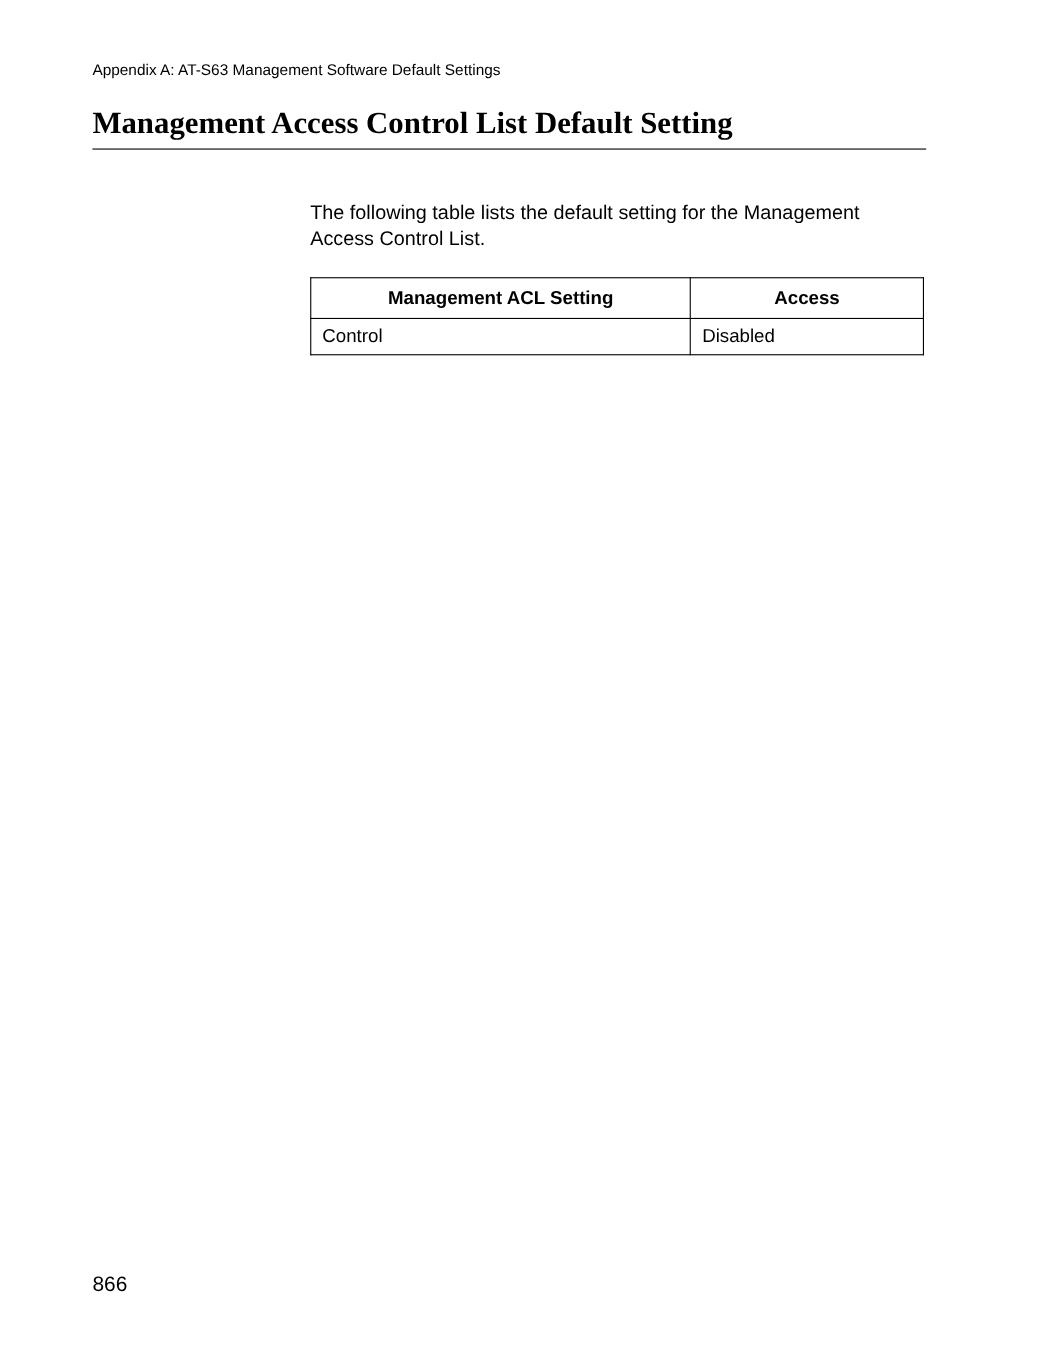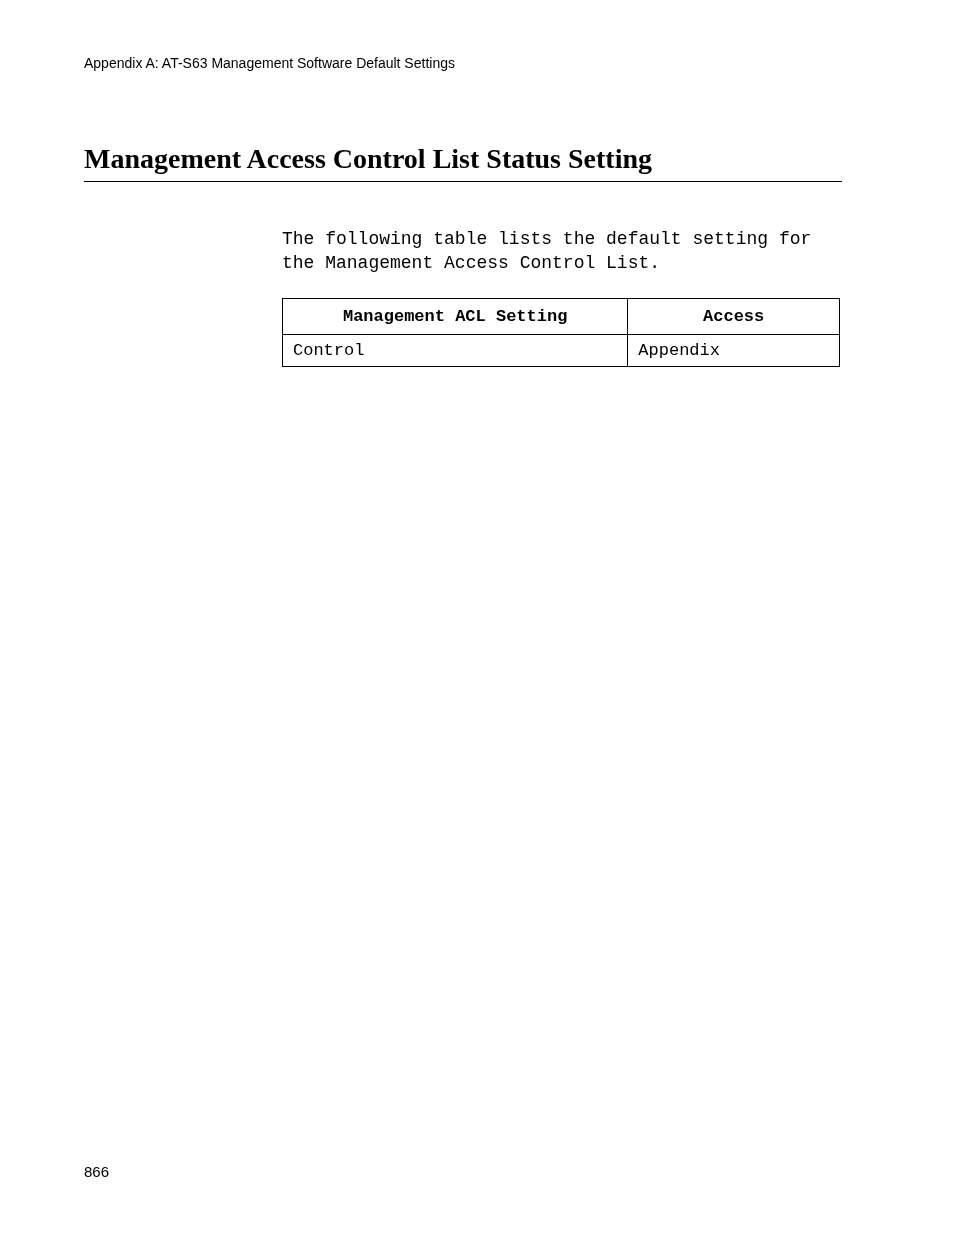--- a/index.html
+++ b/index.html
@@ -11,34 +11,33 @@
       width: 954px;
       height: 1235px;
       background: #ffffff;
       font-family: Arial, Helvetica, sans-serif;
       position: relative;
       padding: 55px 112px 50px 84px;
     }
     .header-text {
       font-size: 14px;
       color: #000;
-      margin-bottom: 72px;
+      margin-bottom: 26px;
     }
     .page-title {
       font-family: "Times New Roman", Times, serif;
       font-size: 28px;
       font-weight: bold;
       color: #000;
       padding-bottom: 6px;
       border-bottom: 1.5px solid #000;
       margin-bottom: 45px;
     }
     .content-area {
       margin-left: 198px;
-      font-family: Liberation Mono, monospace;
     }
     .intro-paragraph {
       font-size: 18px;
       color: #000;
       line-height: 1.35;
       margin-bottom: 22px;
     }
     .settings-table {
       border-collapse: collapse;
       width: 558px;
@@ -59,43 +58,43 @@
     .col-setting {
       width: 62%;
     }
     .col-default {
       width: 38%;
     }
     .page-number {
       position: absolute;
       bottom: 55px;
       left: 84px;
-      font-size: 15px;
+      font-size: 19px;
       color: #000;
     }
   </style>
 </head>
 <body>
 
 <div class="header-text">Appendix A: AT-S63 Management Software Default Settings</div>
 
-<h1 class="page-title">Management Access Control List Status Setting</h1>
+<h1 class="page-title">Management Access Control List Default Setting</h1>
 
 <div class="content-area">
   <p class="intro-paragraph">The following table lists the default setting for the Management Access Control List.</p>
 
   <table class="settings-table">
     <thead>
       <tr>
         <th class="col-setting">Management ACL Setting</th>
         <th class="col-default">Access</th>
       </tr>
     </thead>
     <tbody>
       <tr>
         <td>Control</td>
-        <td>Appendix</td>
+        <td>Disabled</td>
       </tr>
     </tbody>
   </table>
 </div>
 
 <div class="page-number">866</div>
 
 </body></html>

